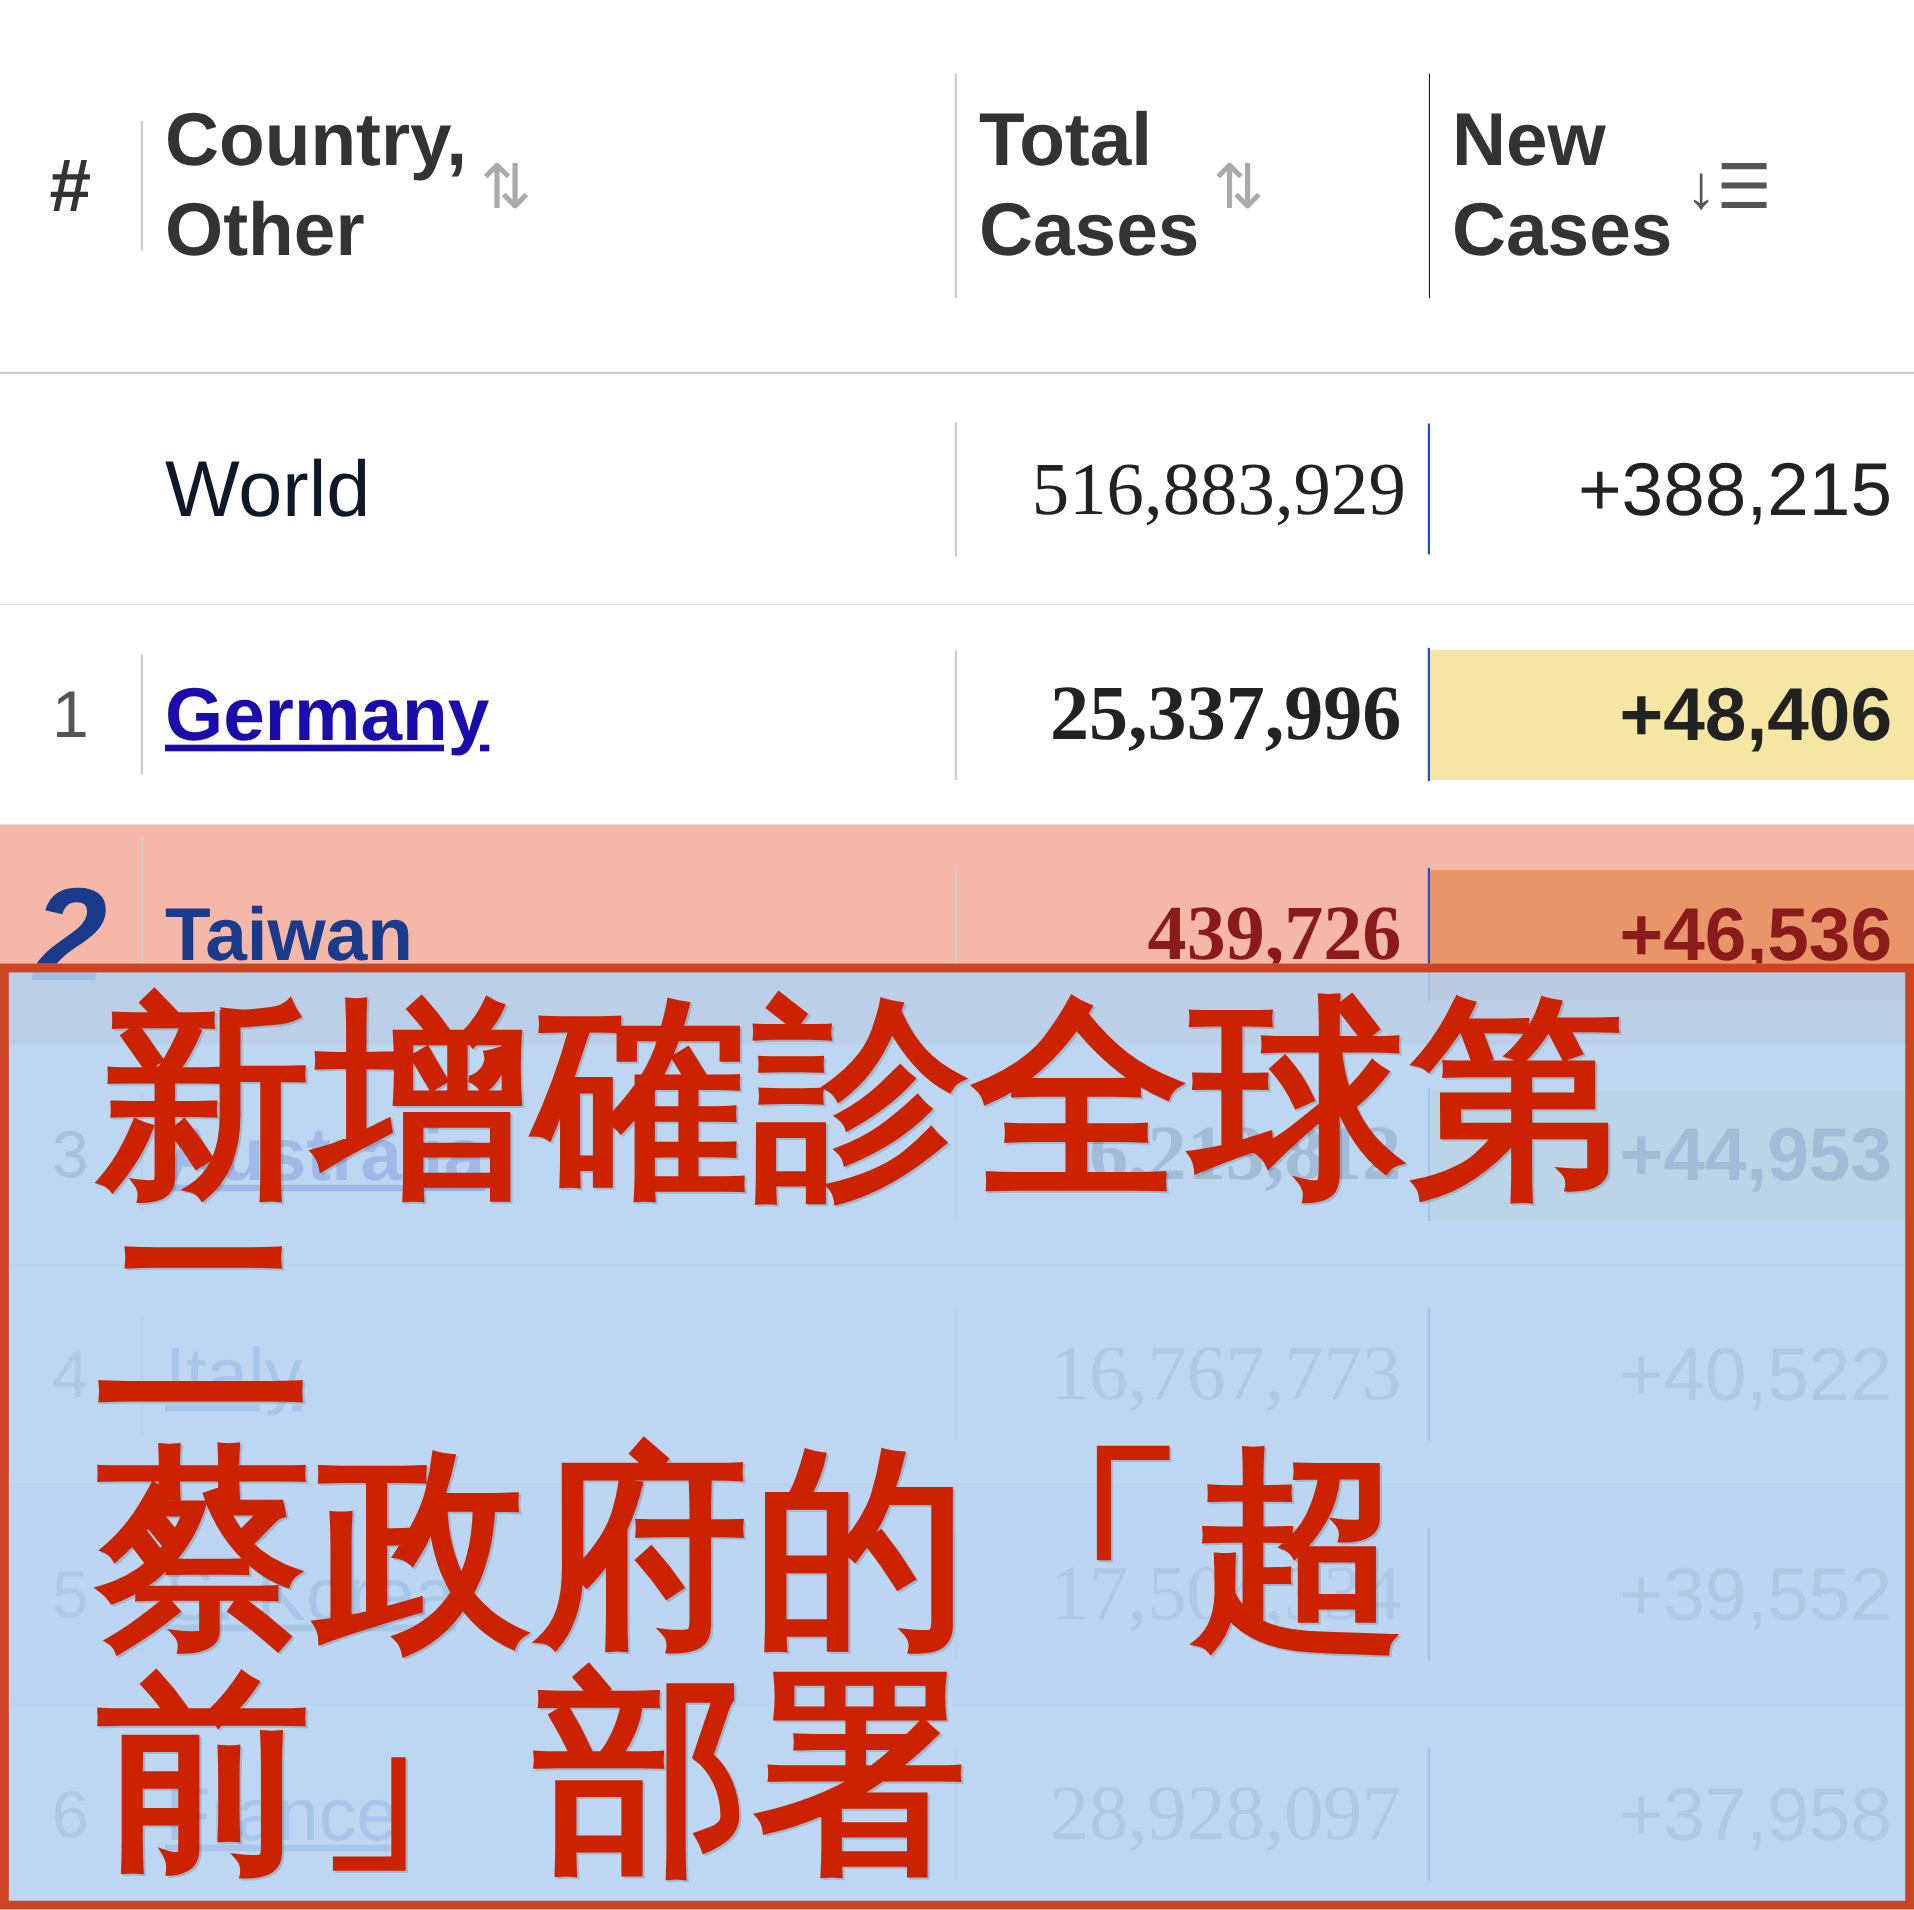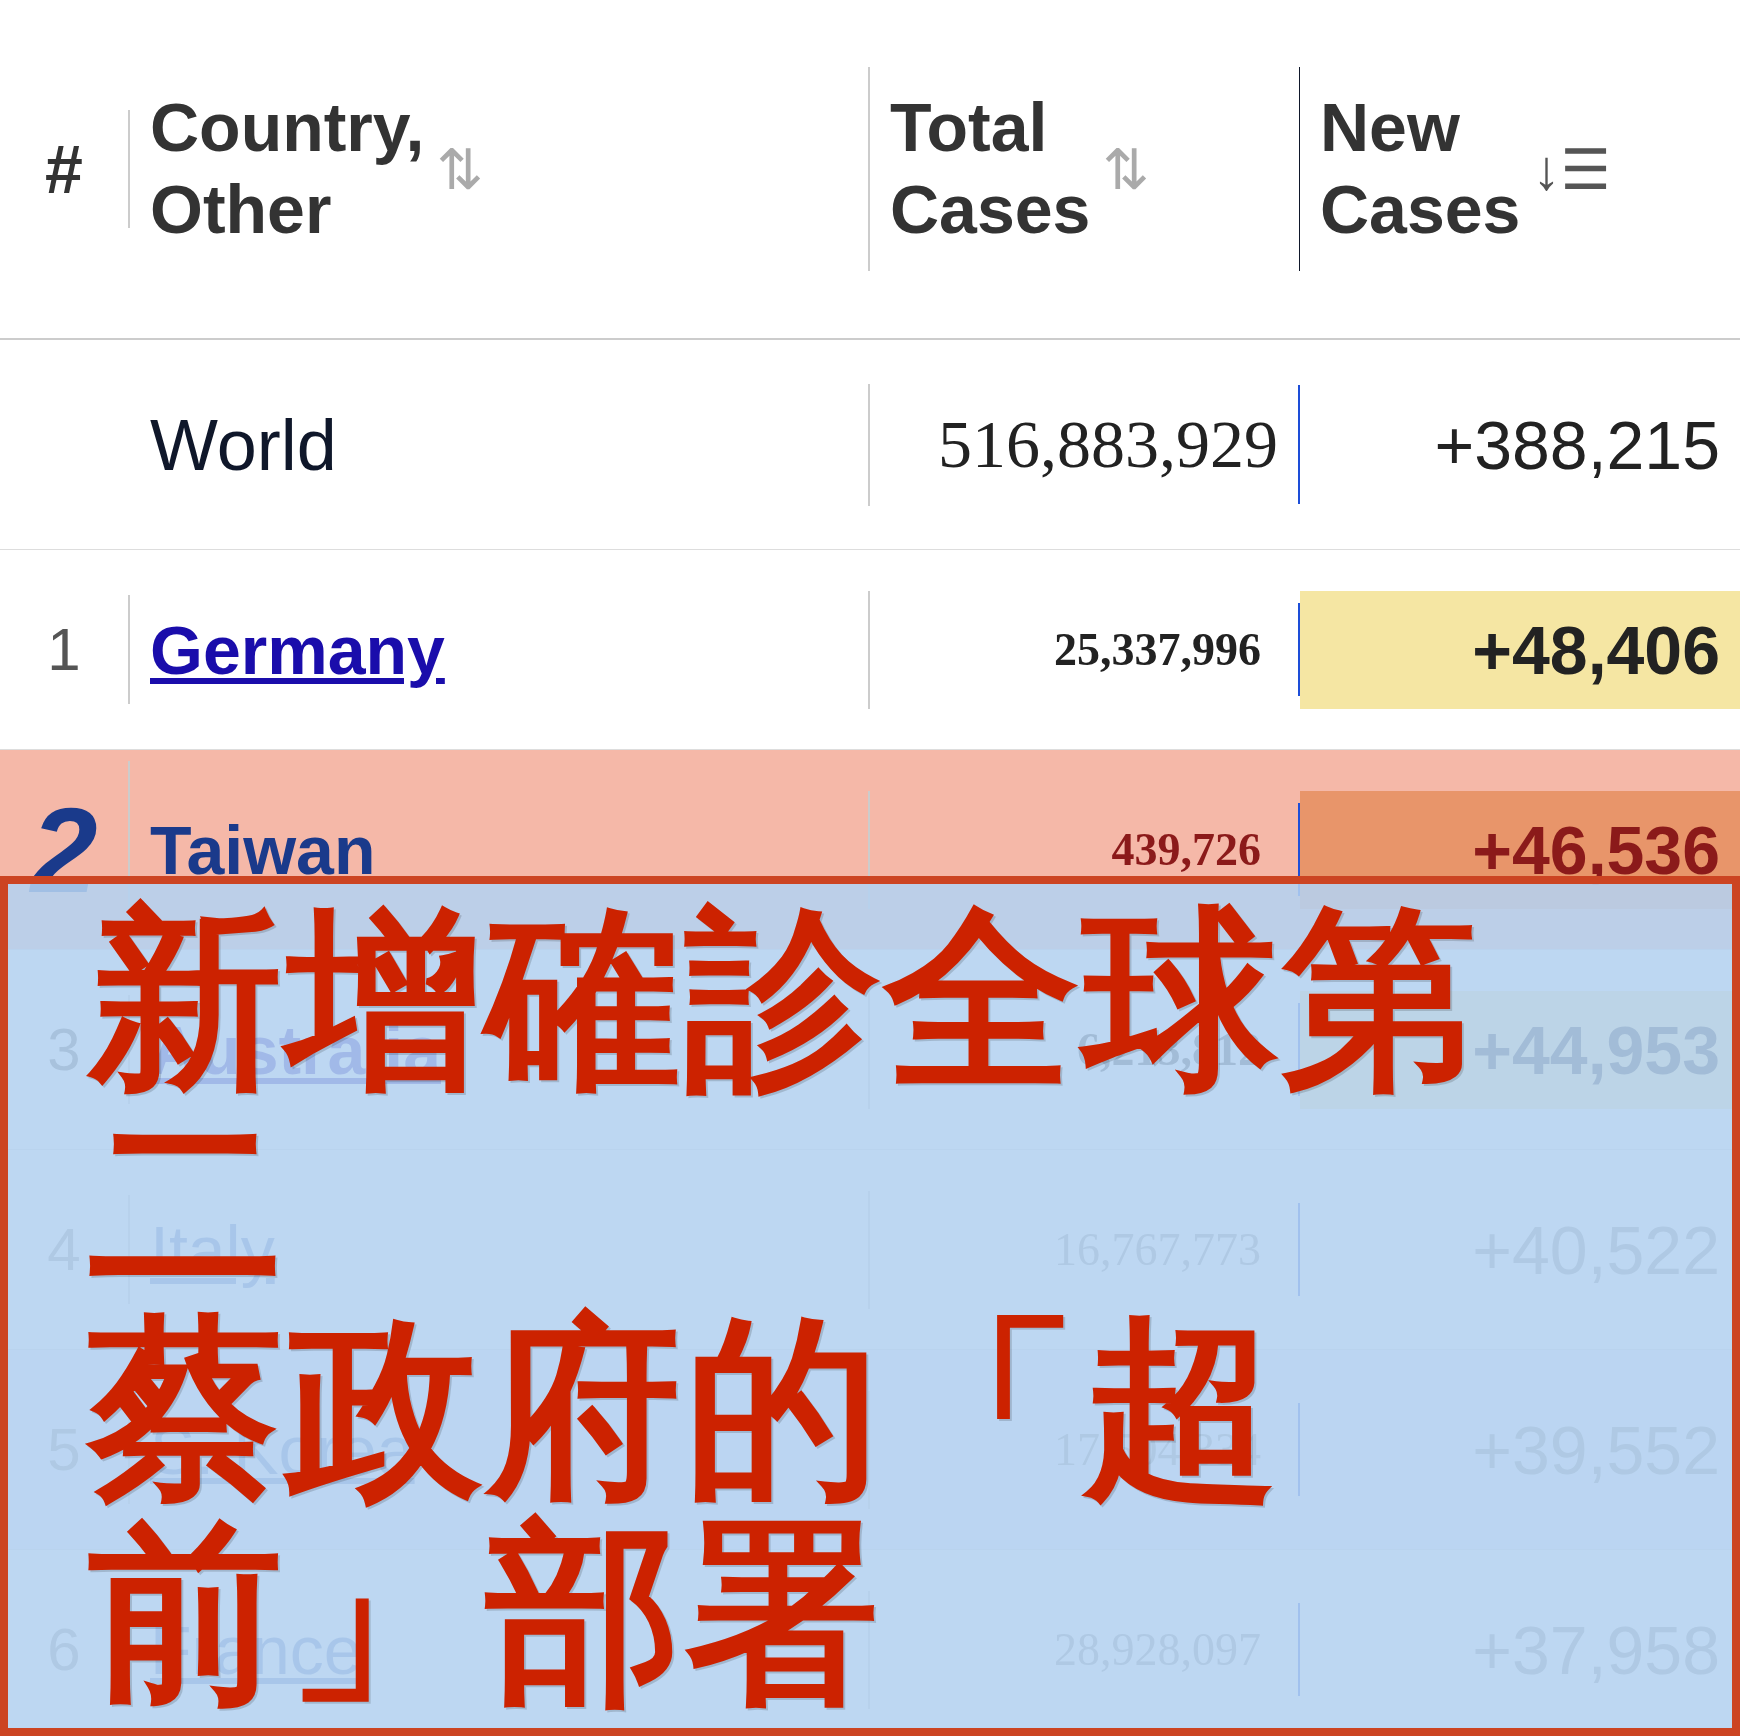--- a/index.html
+++ b/index.html
@@ -103,22 +103,22 @@
       padding: 20px 20px;
       font-size: 68px;
       color: #1a0dab;
       font-weight: 700;
       text-decoration: underline;
     }
 
     .total-cell {
       width: 430px;
       min-width: 430px;
-      padding: 20px 37px;
-      font-size: 46px;
+      padding: 20px 24px;
+      font-size: 71px;
       font-weight: 700;
       color: #222;
       text-align: right;
       justify-content: flex-end;
       display: flex;
       align-items: center;
     }
 
     .new-cell {
       width: 440px;

